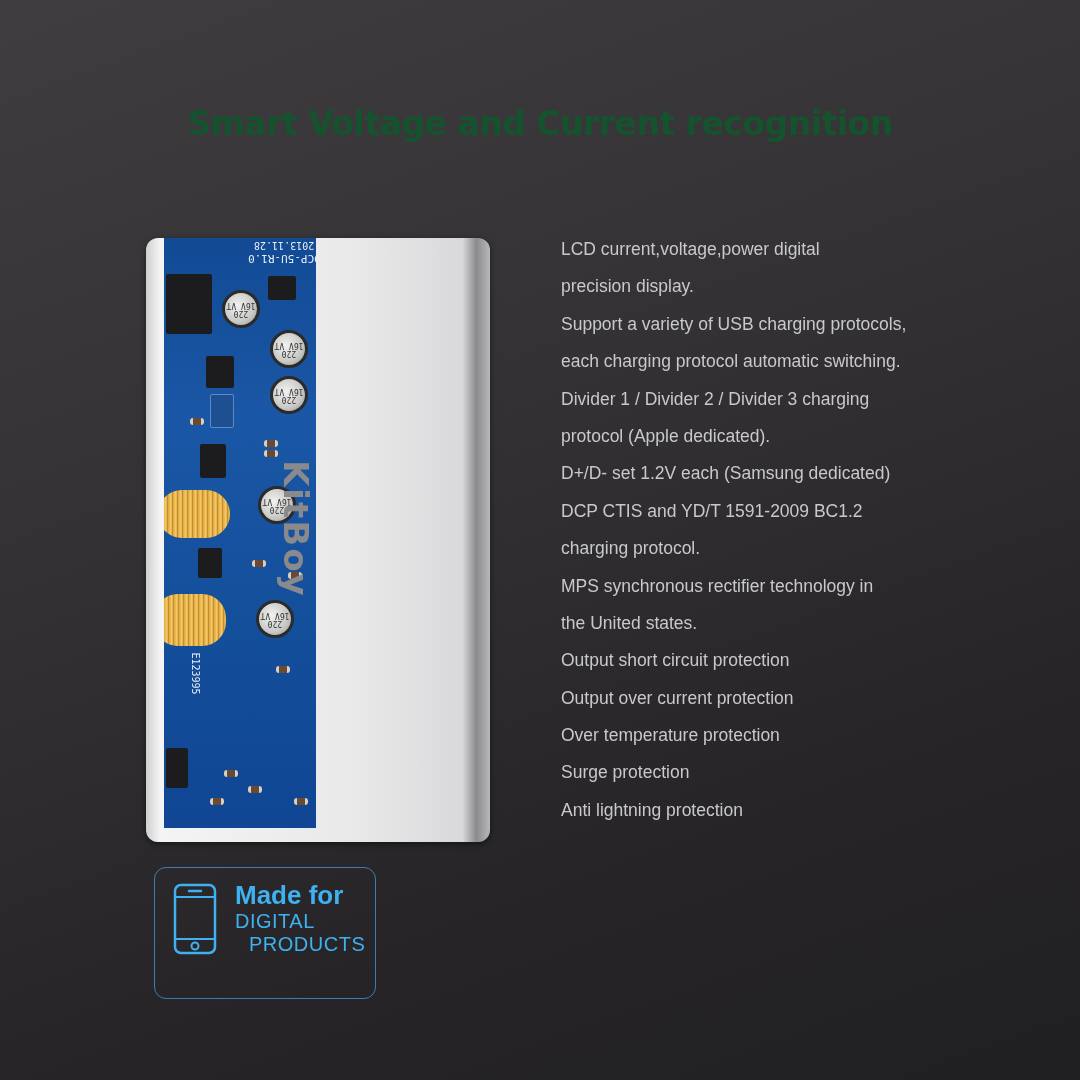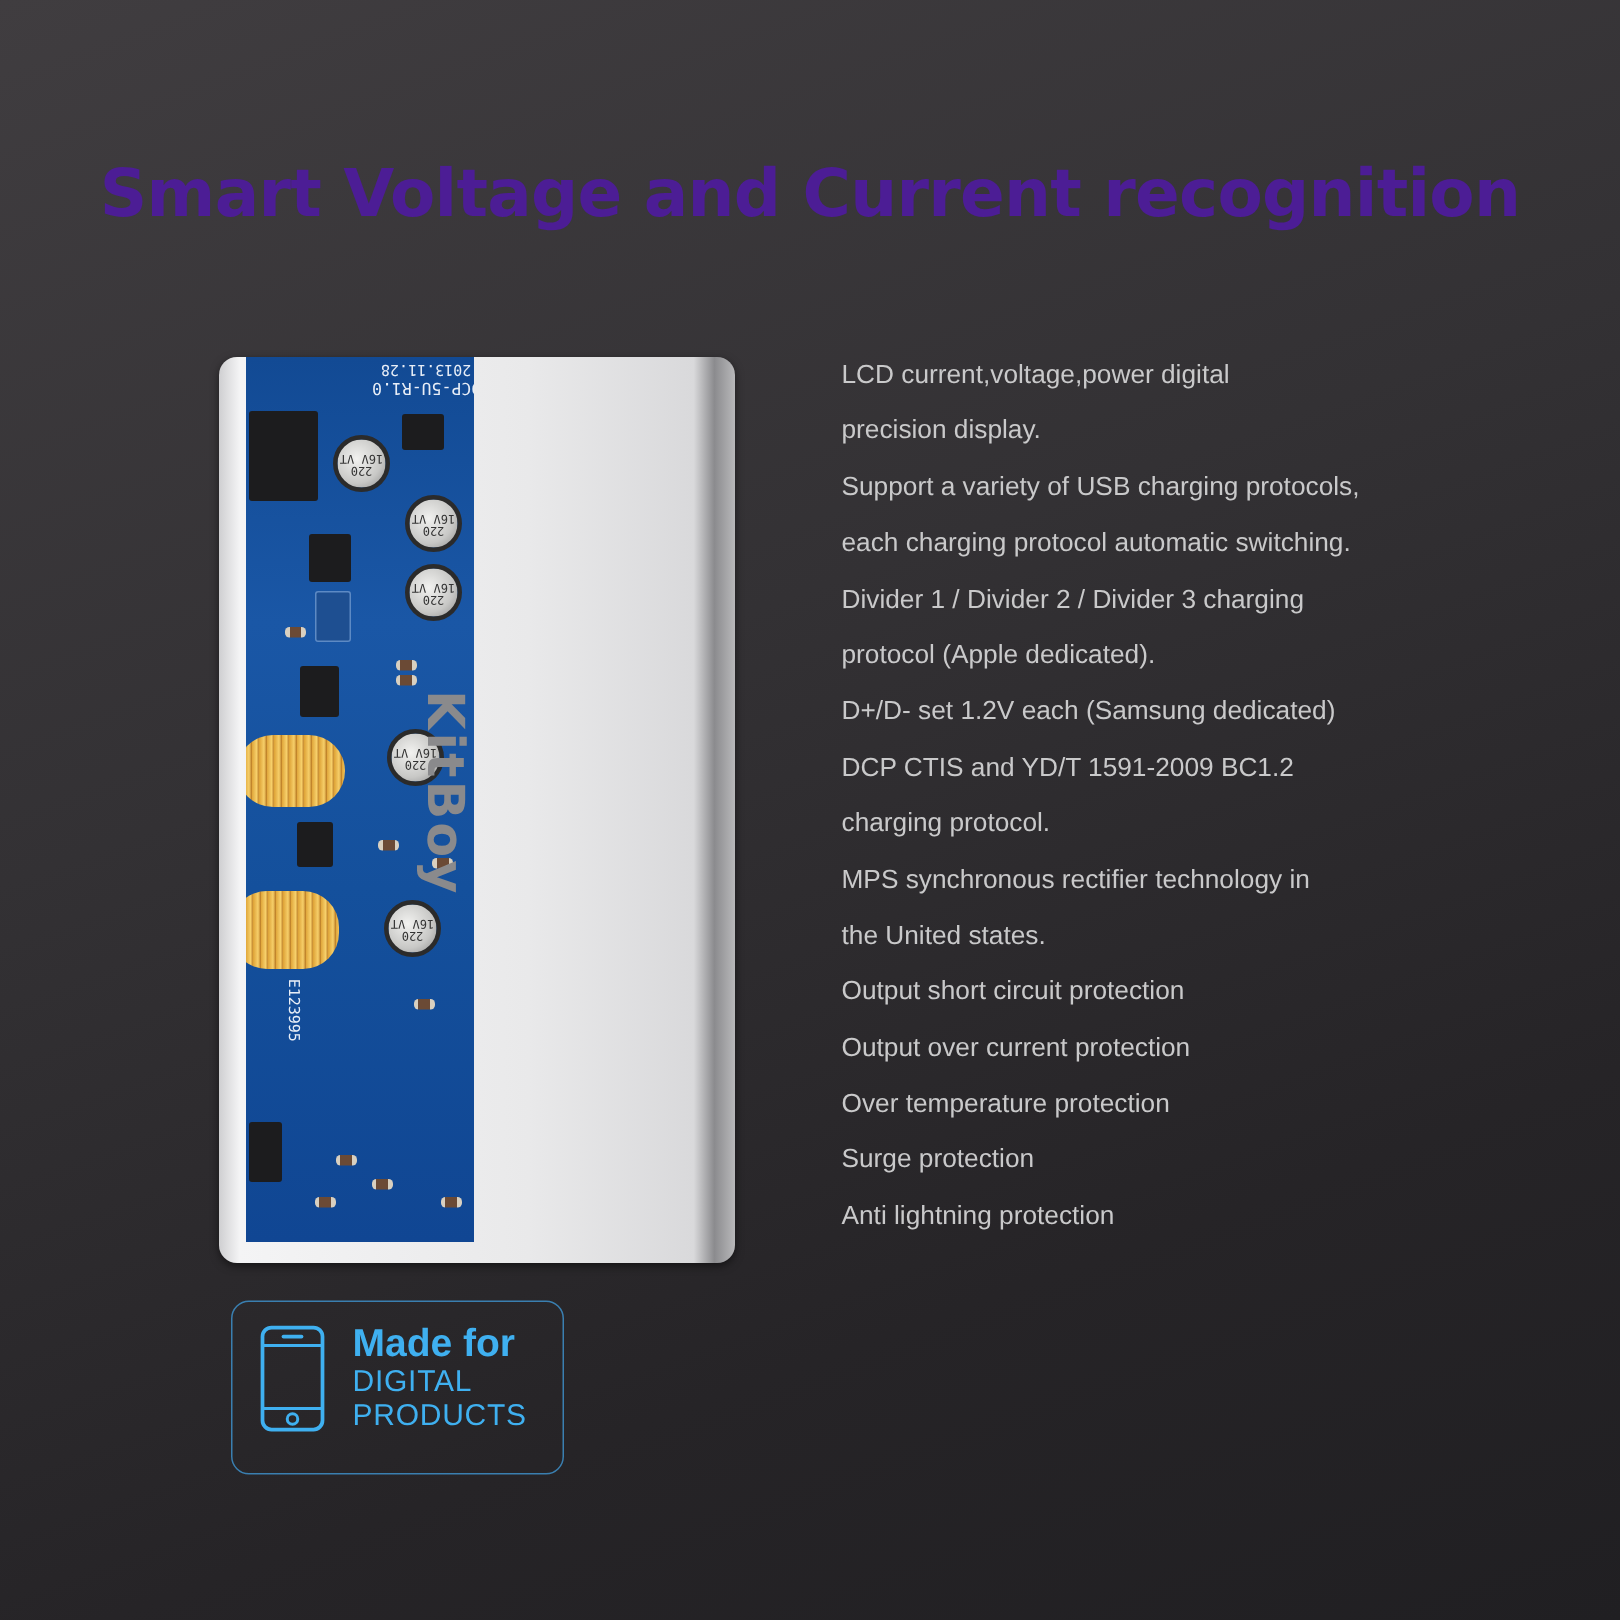--- a/index.html
+++ b/index.html
@@ -4,23 +4,23 @@
   <style>
     html, body { margin: 0; padding: 0; }
     body {
       width: 1080px; height: 1080px; overflow: hidden;
       background: linear-gradient(160deg, #403d40 0%, #333134 40%, #262427 75%, #201f22 100%);
       font-family: "Liberation Sans", sans-serif;
       position: relative;
     }
     .headline {
       position: absolute; left: 0; right: 0; top: 104px;
-      text-align: center; color: #4c1d95;
+      text-align: center; color: #14532d;
       font-family: "DejaVu Sans", sans-serif;
-      font-weight: bold; font-size: 44px; letter-spacing: -0.5px;
+      font-weight: bold; font-size: 33px; letter-spacing: -0.5px;
     }
     
     .product {
       position: absolute; left: 146px; top: 238px; width: 344px; height: 604px;
       border-radius: 12px; overflow: hidden;
       background: linear-gradient(90deg, #cfcfd1 0%, #f4f4f5 4%, #e9e9ea 60%, #d9d9db 92%, #8b8b8e 96%, #b8b8ba 100%);
       box-shadow: 0 2px 6px rgba(0,0,0,0.5);
     }
     .pcb {
       position: absolute; left: 18px; top: 0; width: 152px; height: 590px;
@@ -58,33 +58,33 @@
     }
     
     .features {
       position: absolute; left: 561px; top: 231px; width: 470px;
       list-style: none; margin: 0; padding: 0;
       color: #c9c9ca; font-family: Liberation Sans, sans-serif; font-size: 17.5px;
     }
     .features li { height: 37.4px; line-height: 37.4px; white-space: nowrap; }
     
     .badge {
-      position: absolute; left: 154px; top: 867px; width: 222px; height: 116px;
+      position: absolute; left: 154px; top: 867px; width: 222px; height: 132px;
       border: 1px solid #3a7fb0; border-radius: 12px; box-sizing: border-box; text-align: center;
     }
     .badge .phone-icon { position: absolute; left: 18px; top: 15px; }
     .badge .made-for {
       position: absolute; left: 80px; top: 12px; color: #3fb0f0;
       font-weight: bold; font-size: 26px;
     }
     .badge .line2, .badge .line3 {
       position: absolute; left: 80px; color: #3fb0f0; font-size: 20px; letter-spacing: 0.5px;
     }
     .badge .line2 { top: 42px; }
-    .badge .line3 { top: 65px; }
+    .badge .line3 { top: 65px; margin-left: 14px; }
   </style>
 </head>
 <body>
 
 <div class="headline">Smart Voltage and Current recognition</div>
 
 <div class="product">
   <div class="pcb">
     <div class="pcb-silk" style="left:90px; top:2px;">2013.11.28</div>
     <div class="pcb-silk" style="left:84px; top:14px; font-size:11px;">DCP-5U-R1.0</div>

